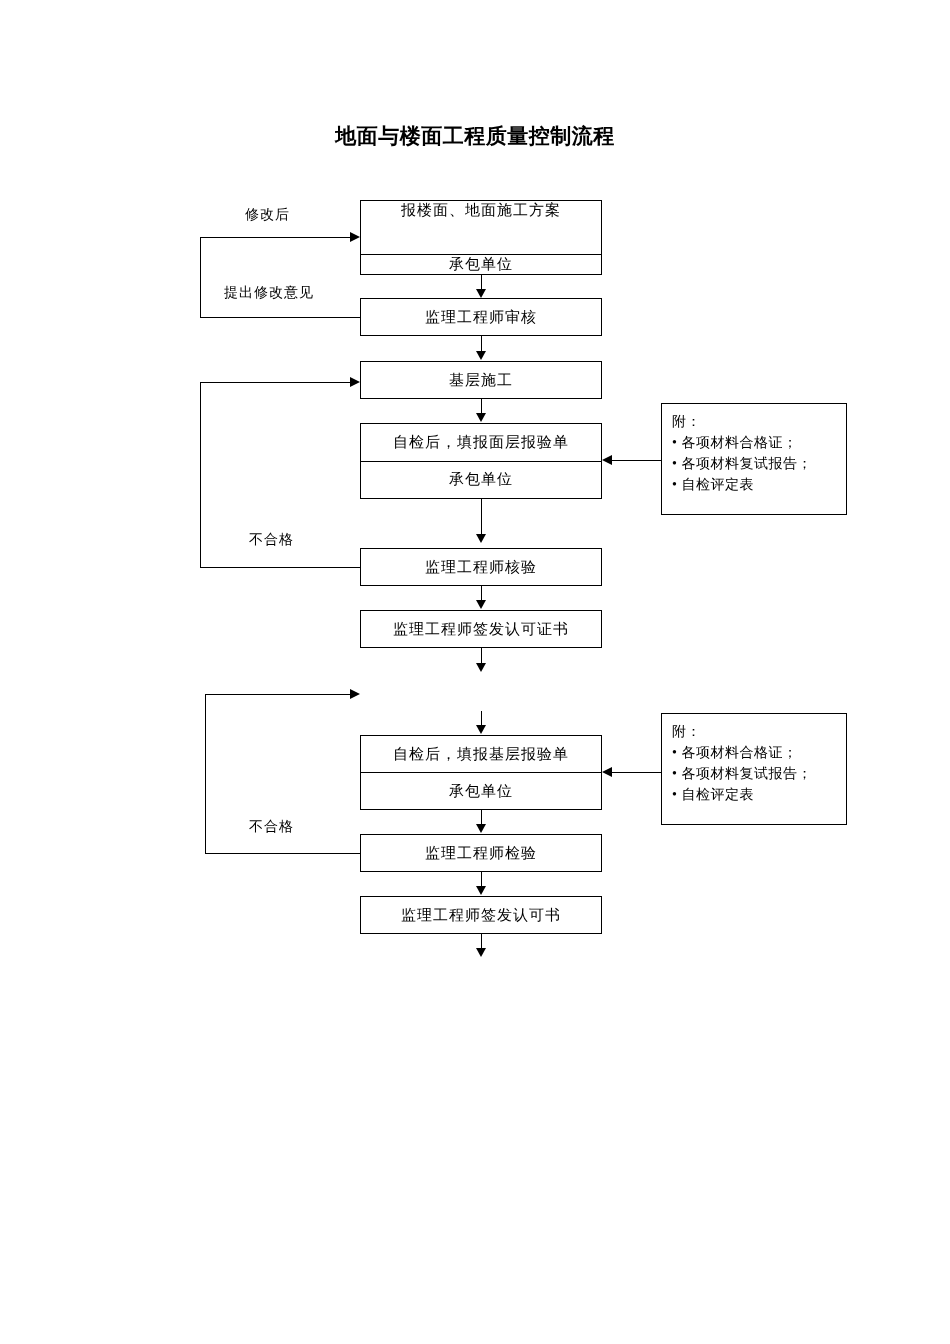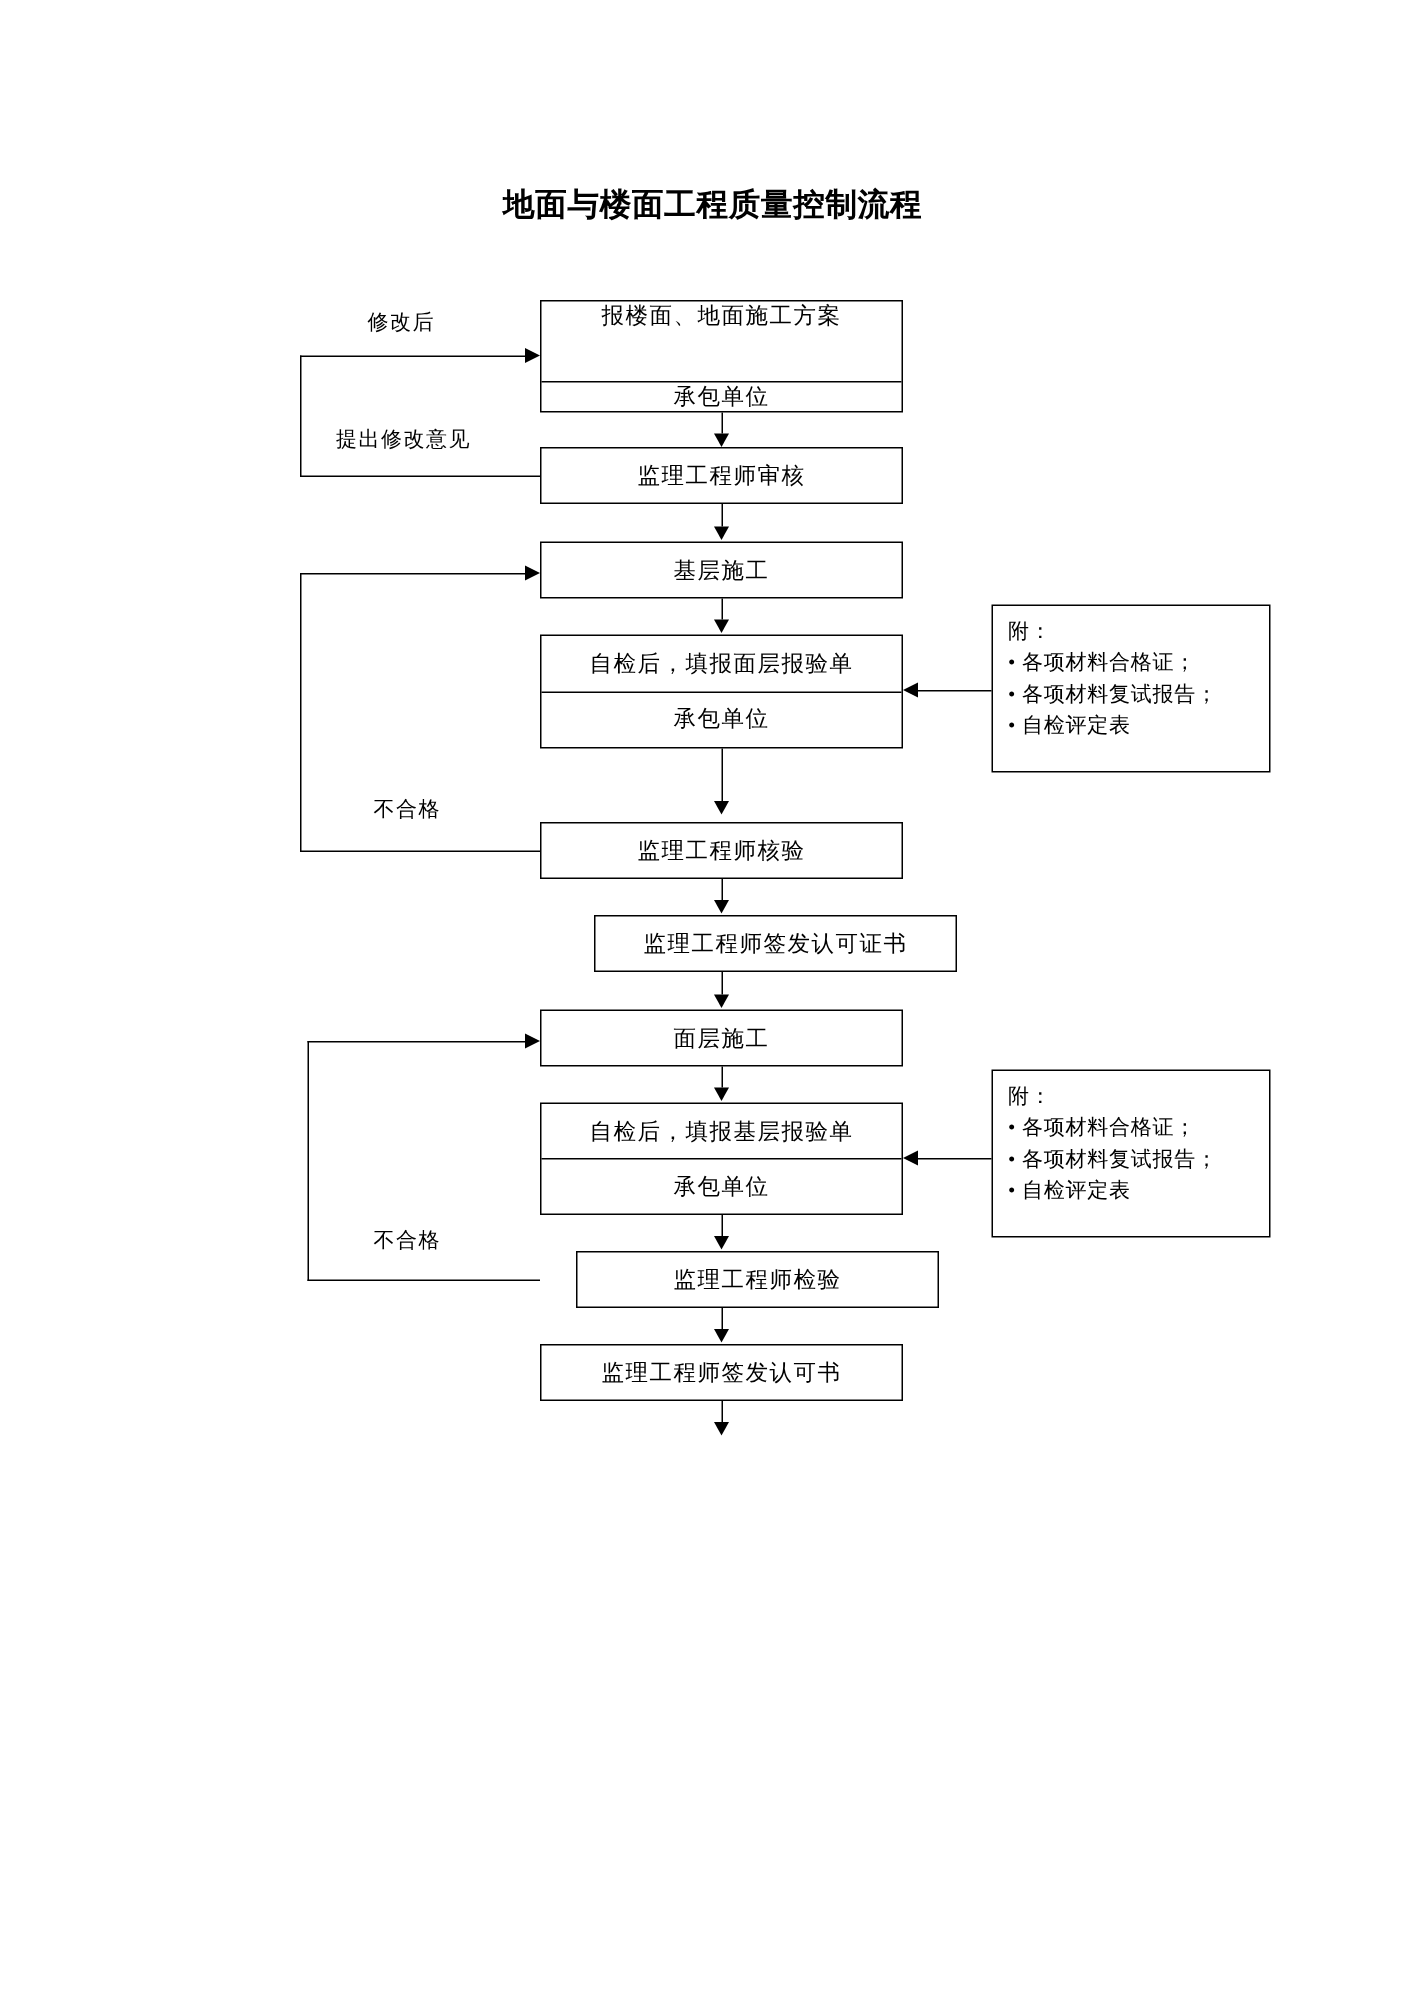--- a/index.html
+++ b/index.html
@@ -161,30 +161,27 @@
 
   <div class="hline" style="left:200px;top:567px;width:160px;"></div>
   <div class="vline" style="left:200px;top:382px;height:186px;"></div>
   <div class="hline" style="left:200px;top:382px;width:150px;"></div>
   <div class="arrow-right" style="left:350px;top:377px;"></div>
   <div class="edge-label" style="left:249px;top:531px;">不合格</div>
 
   <div class="vline" style="left:481px;top:586px;height:14px;"></div>
   <div class="arrow-down" style="left:476px;top:600px;"></div>
 
-  <div class="box" style="left:360px;top:610px;width:242px;height:38px;margin-left:36px;">
+  <div class="box" style="left:360px;top:610px;width:242px;height:38px;">
     <div class="cell">监理工程师签发认可证书</div>
   </div>
 
   <div class="vline" style="left:481px;top:648px;height:15px;"></div>
   <div class="arrow-down" style="left:476px;top:663px;"></div>
 
-  <div class="box" style="left:360px;top:673px;width:242px;height:38px;">
-    <div class="cell">面层施工</div>
-  </div>
 
   <div class="vline" style="left:481px;top:711px;height:14px;"></div>
   <div class="arrow-down" style="left:476px;top:725px;"></div>
 
   <div class="box" style="left:360px;top:735px;width:242px;height:75px;">
     <div class="cell">自检后，填报基层报验单</div>
     <div class="cell divider">承包单位</div>
   </div>
 
   <div class="note" style="left:661px;top:713px;width:186px;height:112px;">
@@ -202,21 +199,21 @@
       <span>自检评定表</span>
     </div>
   </div>
 
   <div class="hline" style="left:612px;top:772px;width:49px;"></div>
   <div class="arrow-left" style="left:602px;top:767px;"></div>
 
   <div class="vline" style="left:481px;top:810px;height:14px;"></div>
   <div class="arrow-down" style="left:476px;top:824px;"></div>
 
-  <div class="box" style="left:360px;top:834px;width:242px;height:38px;margin-left:24px;">
+  <div class="box" style="left:360px;top:834px;width:242px;height:38px;">
     <div class="cell">监理工程师检验</div>
   </div>
 
   <div class="hline" style="left:205px;top:853px;width:155px;"></div>
   <div class="vline" style="left:205px;top:694px;height:160px;"></div>
   <div class="hline" style="left:205px;top:694px;width:145px;"></div>
   <div class="arrow-right" style="left:350px;top:689px;"></div>
   <div class="edge-label" style="left:249px;top:818px;">不合格</div>
 
   <div class="vline" style="left:481px;top:872px;height:14px;"></div>

